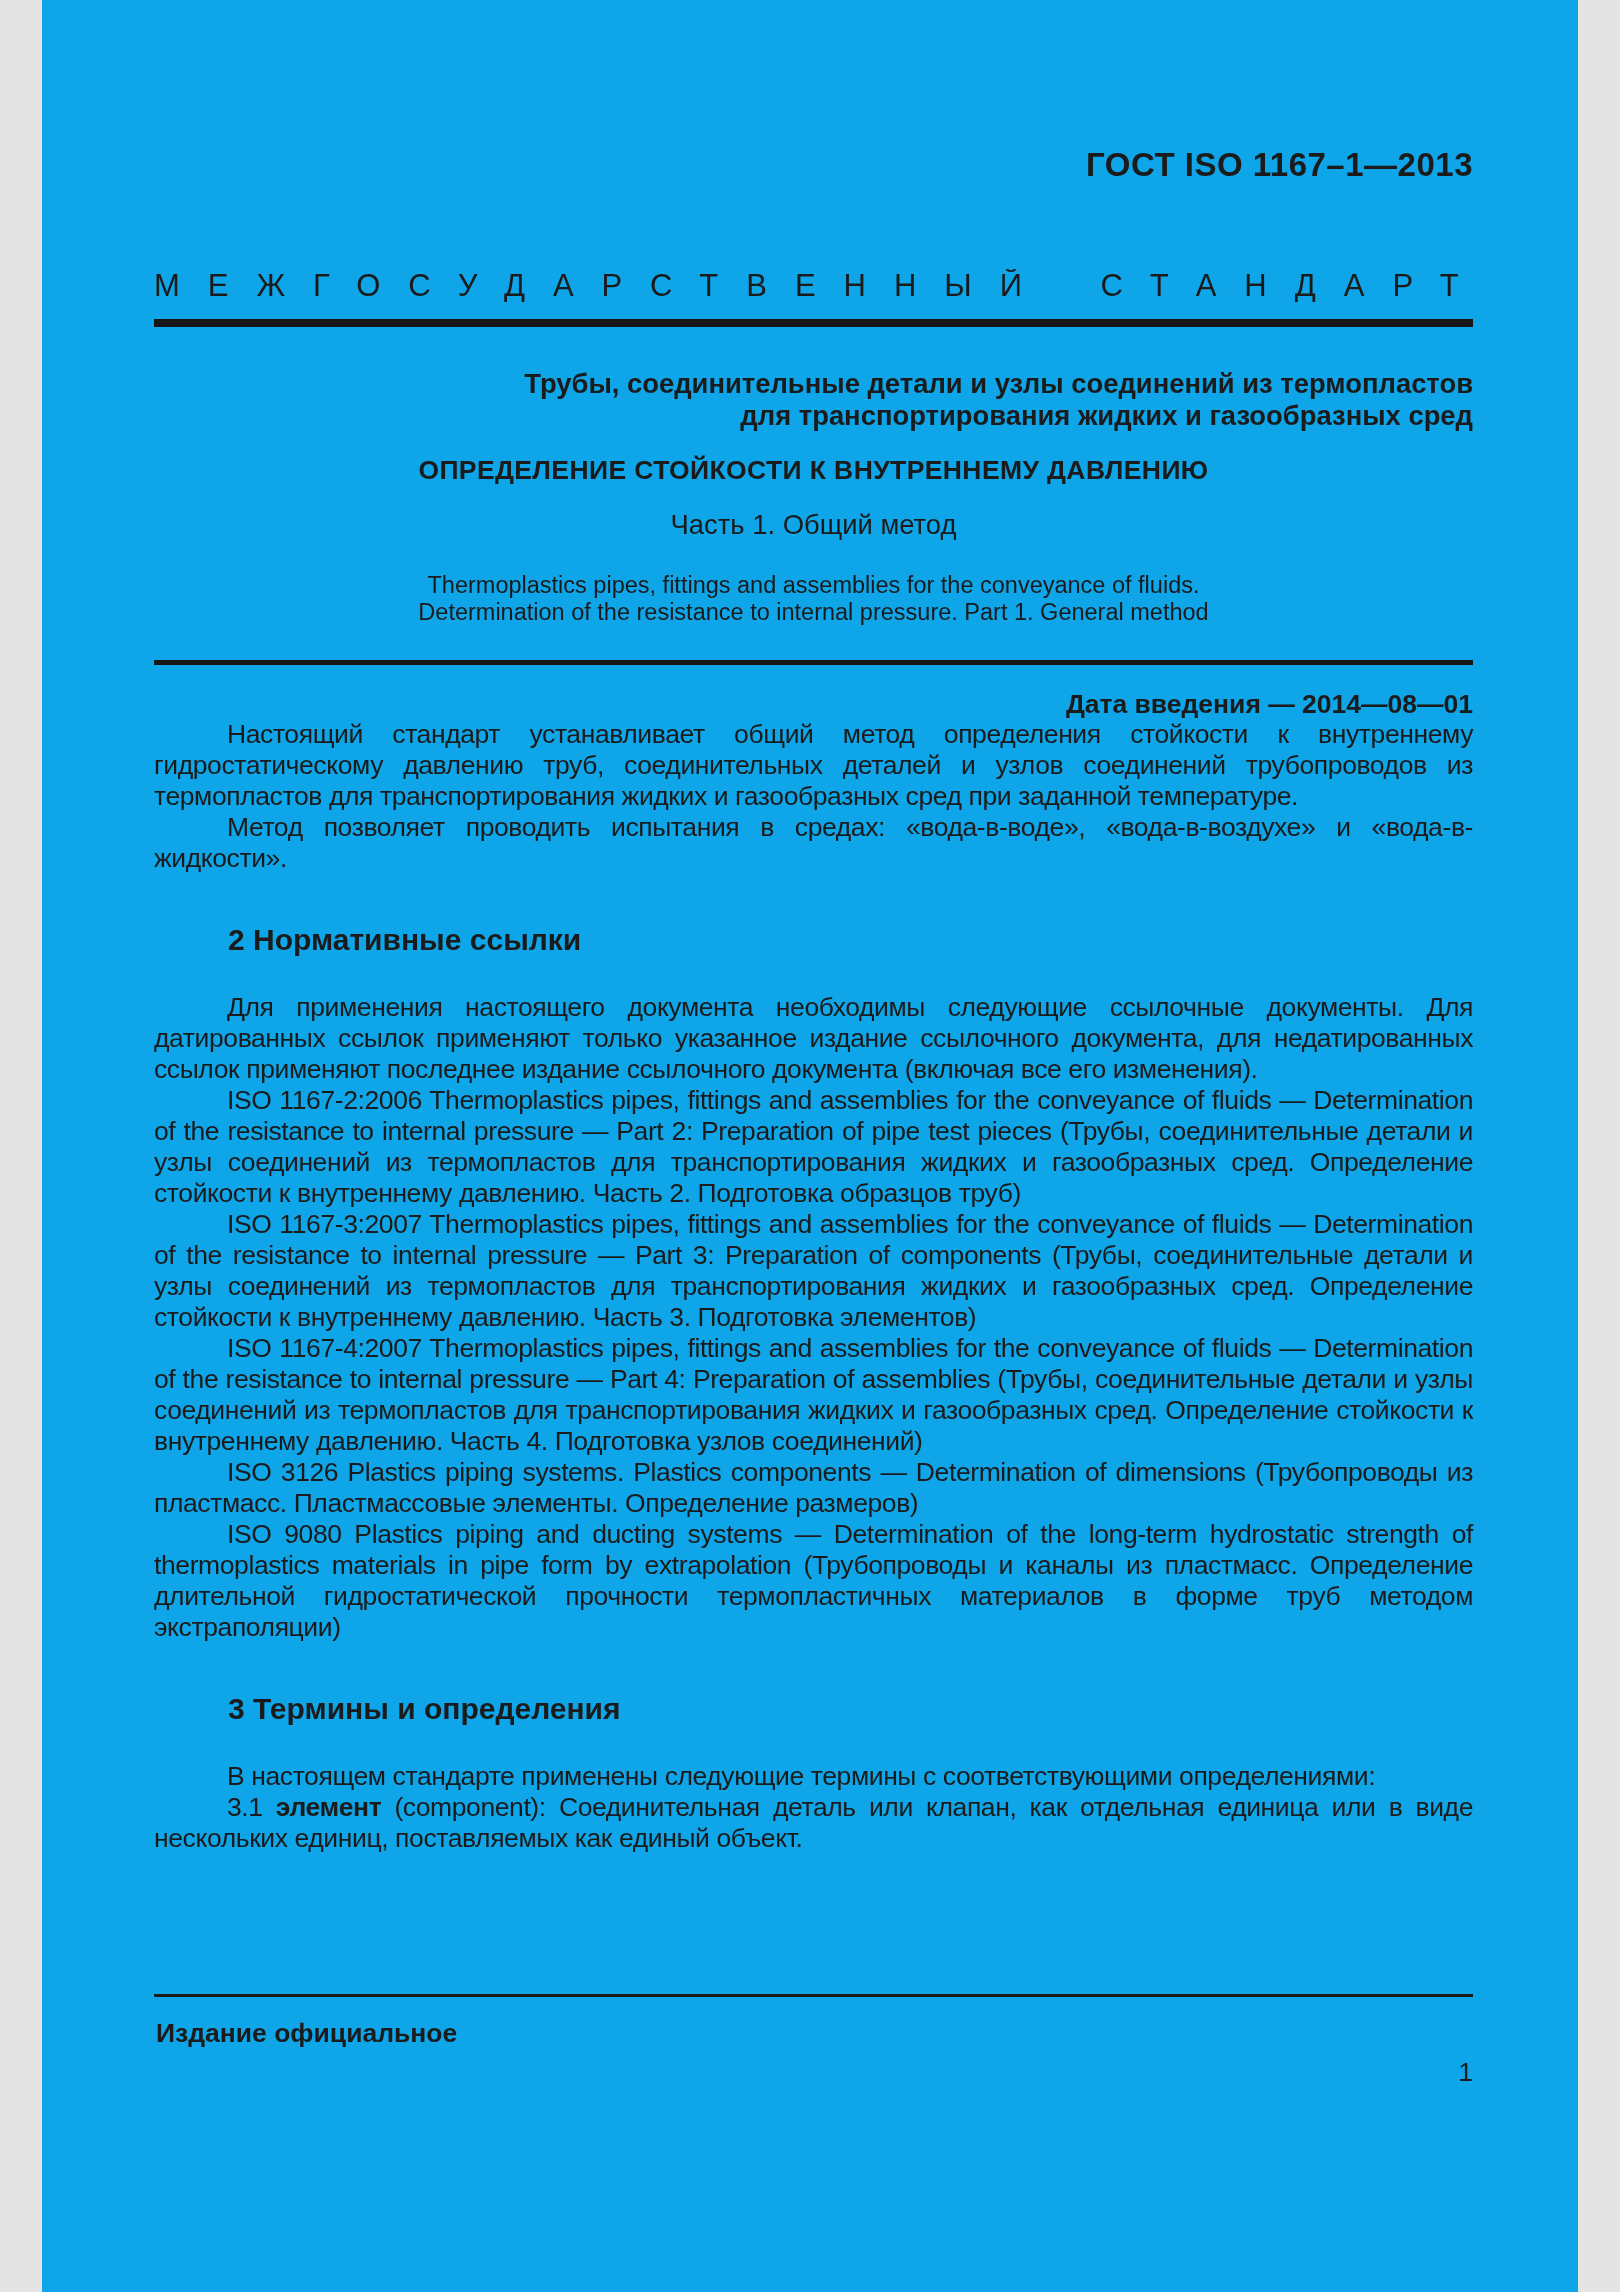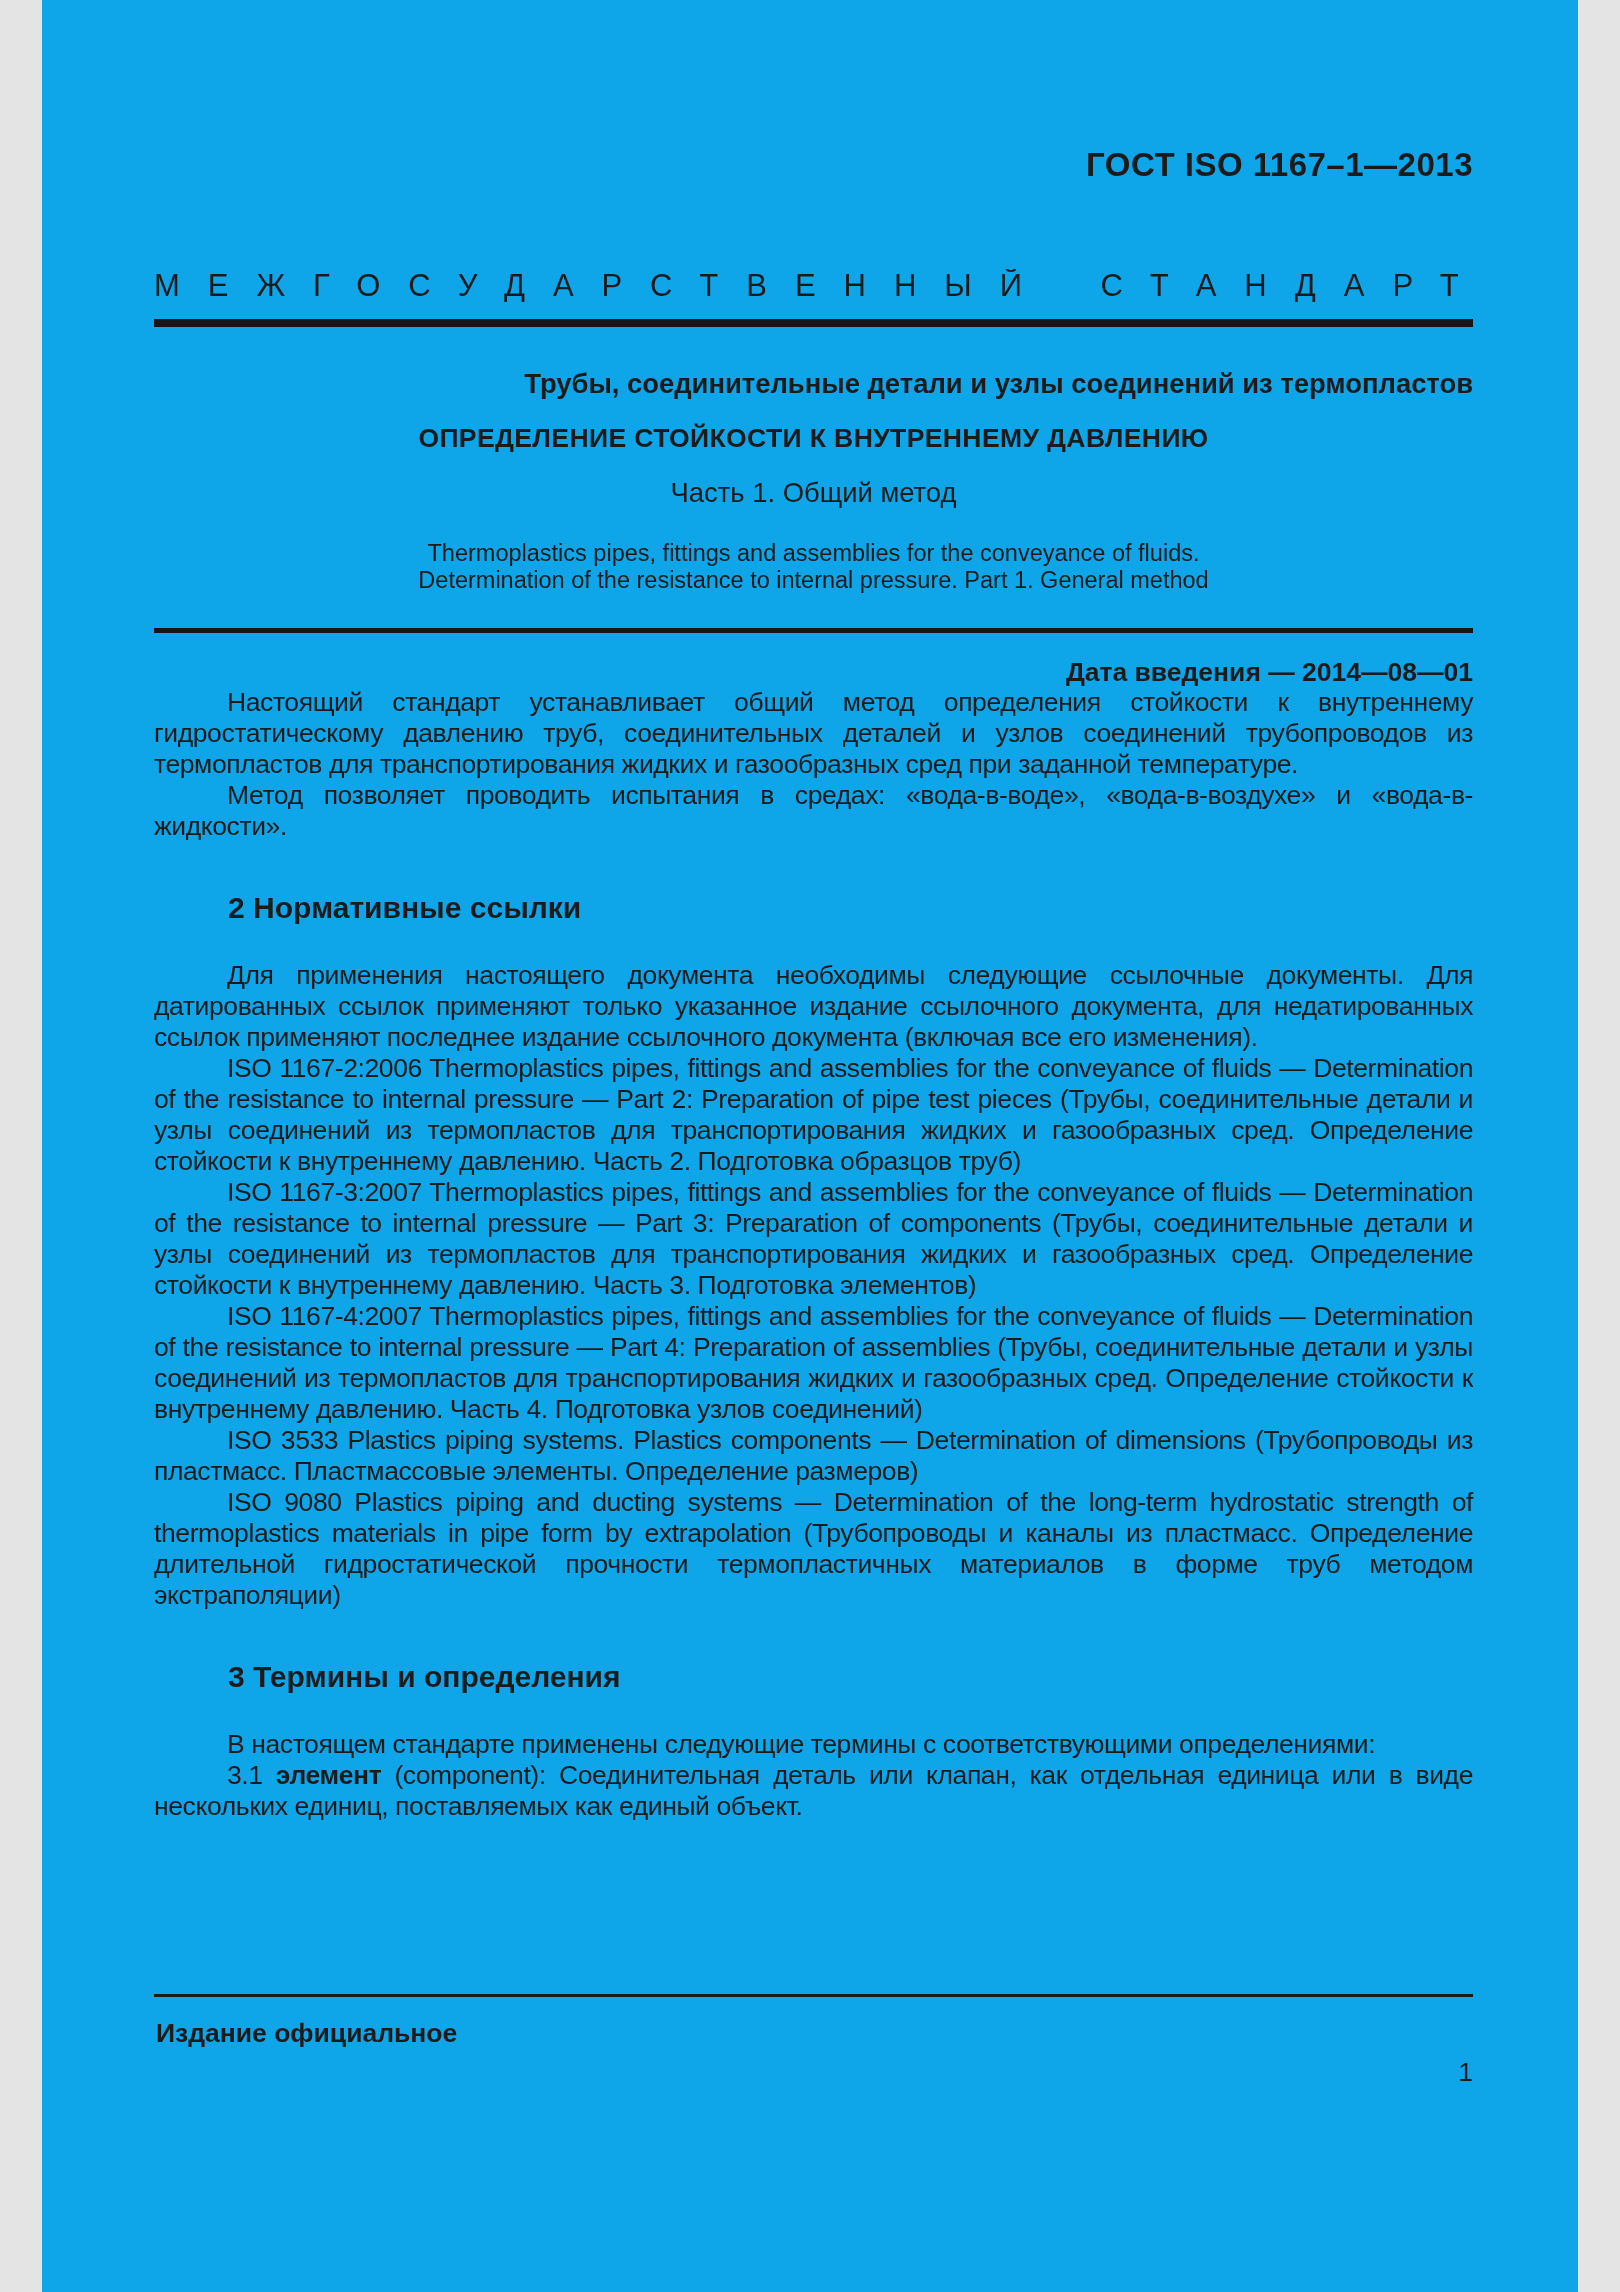--- a/index.html
+++ b/index.html
@@ -137,20 +137,21 @@
 <div class="page">
   <div class="content">
 
     <div class="doc-code">ГОСТ ISO 1167–1—2013</div>
 
     <div class="std-type">МЕЖГОСУДАРСТВЕННЫЙ СТАНДАРТ</div>
 
     <div class="rule-thick"></div>
 
     <div class="title-ru">Трубы, соединительные детали и узлы соединений из термопластов</div>
+    <div class="title-ru" style="margin-top:0;">для транспортирования жидких и газообразных сред</div>
 
     <div class="title-subject">ОПРЕДЕЛЕНИЕ СТОЙКОСТИ К ВНУТРЕННЕМУ ДАВЛЕНИЮ</div>
 
     <div class="title-part">Часть 1. Общий метод</div>
 
     <div class="title-en">Thermoplastics pipes, fittings and assemblies for the conveyance of fluids.</div>
     <div class="title-en" style="margin-top:0;">Determination of the resistance to internal pressure. Part 1. General method</div>
 
     <div class="rule-mid"></div>
 
@@ -160,21 +161,21 @@
       <p>Настоящий стандарт устанавливает общий метод определения стойкости к внутреннему гидростатическому давлению труб, соединительных деталей и узлов соединений трубопроводов из термопластов для транспортирования жидких и газообразных сред при заданной температуре.</p>
       <p>Метод позволяет проводить испытания в средах: «вода-в-воде», «вода-в-воздухе» и «вода-в-жидкости».</p>
     </div>
 
     <div class="sec-heading">2 Нормативные ссылки</div>
     <div class="body-text">
       <p>Для применения настоящего документа необходимы следующие ссылочные документы. Для датированных ссылок применяют только указанное издание ссылочного документа, для недатированных ссылок применяют последнее издание ссылочного документа (включая все его изменения).</p>
       <p>ISO 1167-2:2006 Thermoplastics pipes, fittings and assemblies for the conveyance of fluids — Determination of the resistance to internal pressure — Part 2: Preparation of pipe test pieces (Трубы, соединительные детали и узлы соединений из термопластов для транспортирования жидких и газообразных сред. Определение стойкости к внутреннему давлению. Часть 2. Подготовка образцов труб)</p>
       <p>ISO 1167-3:2007 Thermoplastics pipes, fittings and assemblies for the conveyance of fluids — Determination of the resistance to internal pressure — Part 3: Preparation of components (Трубы, соединительные детали и узлы соединений из термопластов для транспортирования жидких и газообразных сред. Определение стойкости к внутреннему давлению. Часть 3. Подготовка элементов)</p>
       <p>ISO 1167-4:2007 Thermoplastics pipes, fittings and assemblies for the conveyance of fluids — Determination of the resistance to internal pressure — Part 4: Preparation of assemblies (Трубы, соединительные детали и узлы соединений из термопластов для транспортирования жидких и газообразных сред. Определение стойкости к внутреннему давлению. Часть 4. Подготовка узлов соединений)</p>
-      <p>ISO 3533 Plastics piping systems. Plastics components — Determination of dimensions (Трубопроводы из пластмасс. Пластмассовые элементы. Определение размеров)</p>
+      <p>ISO 3126 Plastics piping systems. Plastics components — Determination of dimensions (Трубопроводы из пластмасс. Пластмассовые элементы. Определение размеров)</p>
       <p>ISO 9080 Plastics piping and ducting systems — Determination of the long-term hydrostatic strength of thermoplastics materials in pipe form by extrapolation (Трубопроводы и каналы из пластмасс. Определение длительной гидростатической прочности термопластичных материалов в форме труб методом экстраполяции)</p>
     </div>
 
     <div class="sec-heading">3 Термины и определения</div>
     <div class="body-text">
       <p>В настоящем стандарте применены следующие термины с соответствующими определениями:</p>
       <p><span>3.1 </span><span class="term-bold">элемент</span><span> (component): Соединительная деталь или клапан, как отдельная единица или в виде нескольких единиц, поставляемых как единый объект.</span></p>
     </div>
 
   </div>

